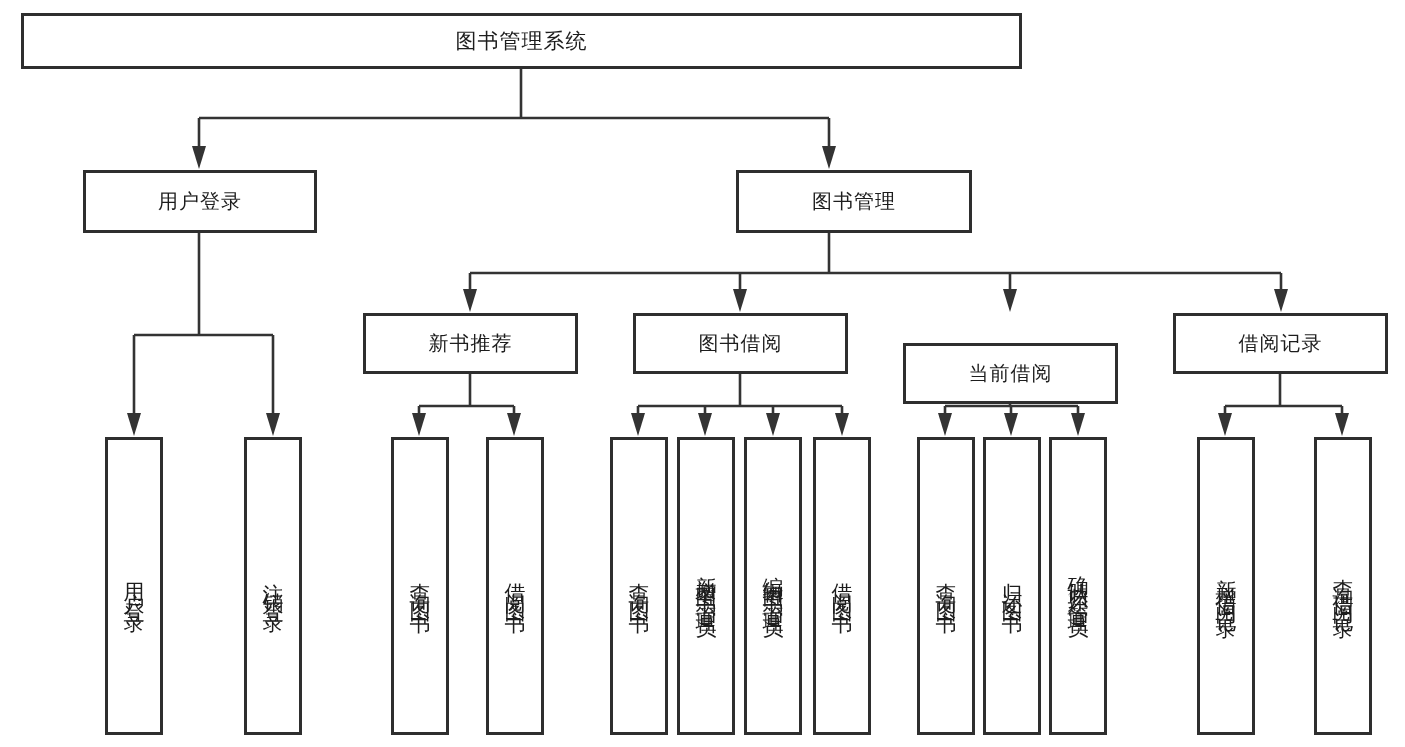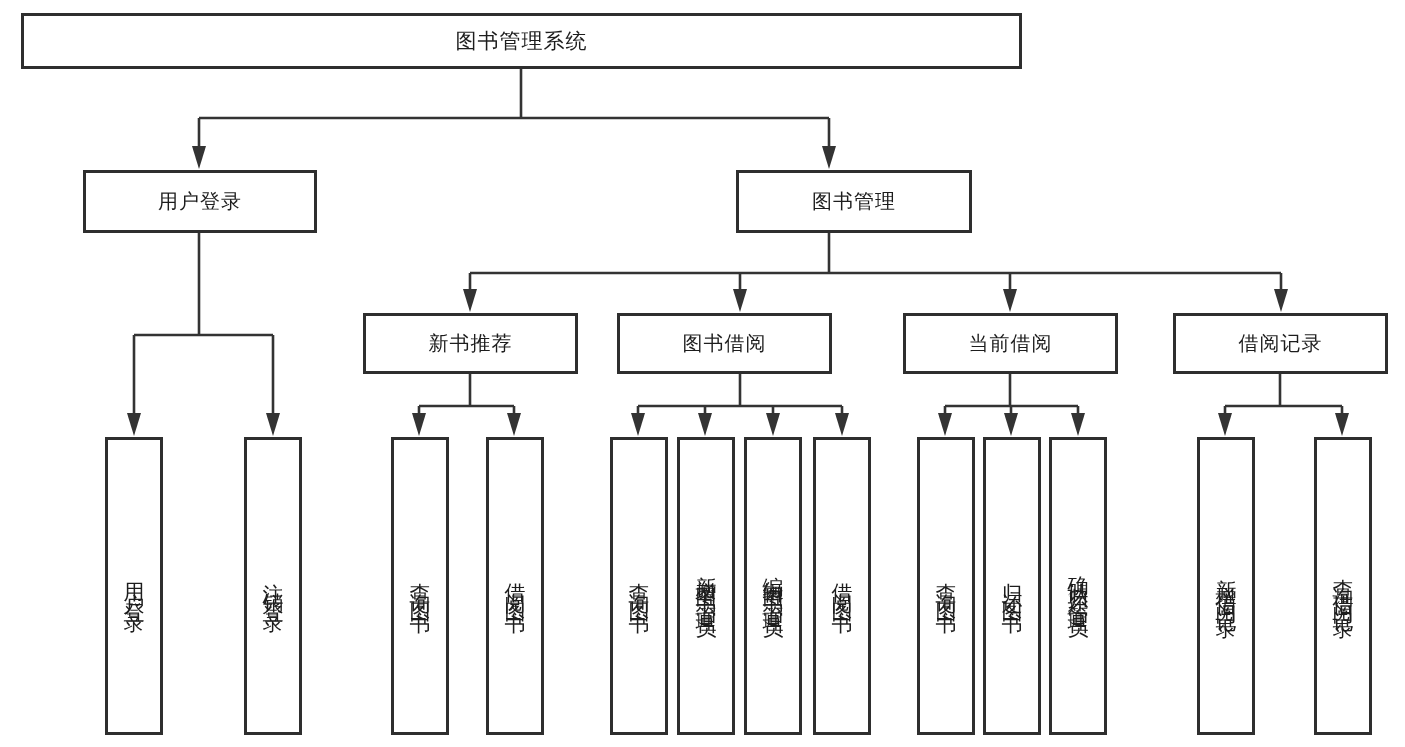--- a/index.html
+++ b/index.html
@@ -149,22 +149,22 @@
       <polygon points="1335,413 1349,413 1342,436"></polygon>
     </g>
   </svg>
 
   <div class="node root">图书管理系统</div>
 
   <div class="node lvl2" style="left:83px;width:234px;">用户登录</div>
   <div class="node lvl2" style="left:736px;width:236px;">图书管理</div>
 
   <div class="node lvl3" style="left:363px;font-family:Liberation Serif, serif;">新书推荐</div>
-  <div class="node lvl3" style="left:617px;">图书借阅</div>
-  <div class="node lvl3" style="left:903px;">当前借阅</div>
+  <div class="node lvl3" style="left:633px;">图书借阅</div>
+  <div class="node lvl3" style="left:903px;margin-top:30px;">当前借阅</div>
   <div class="node lvl3" style="left:1173px;">借阅记录</div>
 
   <div class="node leaf" style="left:105px;">用户登录</div>
   <div class="node leaf" style="left:244px;">注销登录</div>
 
   <div class="node leaf" style="left:391px;">查询图书</div>
   <div class="node leaf" style="left:486px;">借阅图书</div>
 
   <div class="node leaf" style="left:610px;">查询图书</div>
   <div class="node leaf" style="left:677px;letter-spacing:6px;">新增图书（管理员）</div>

